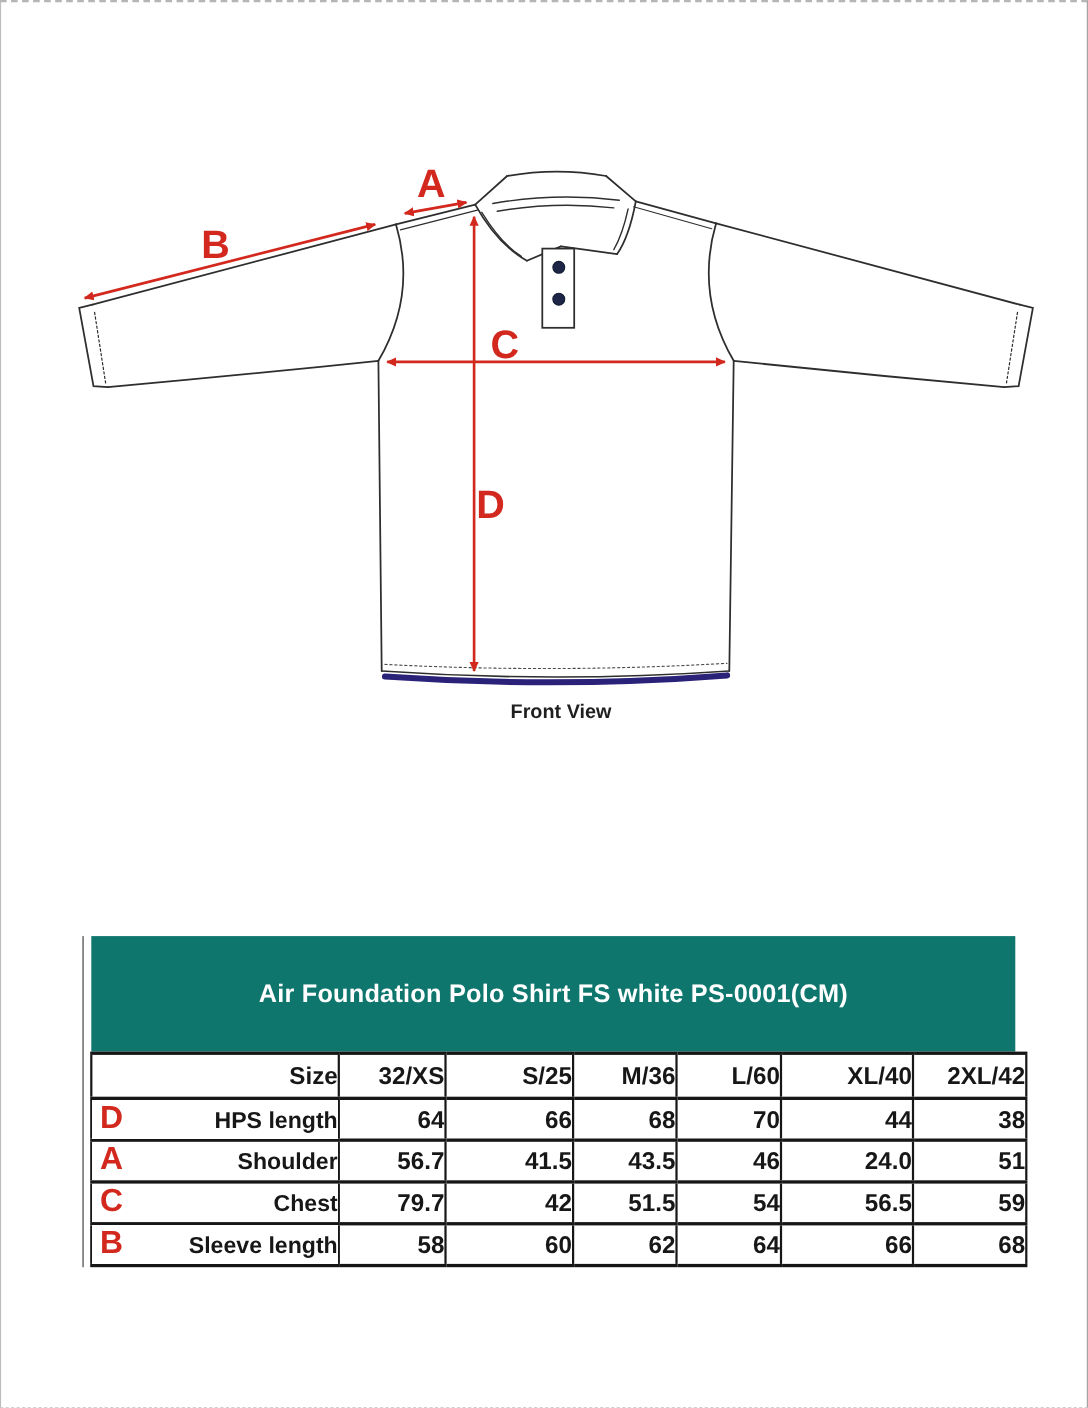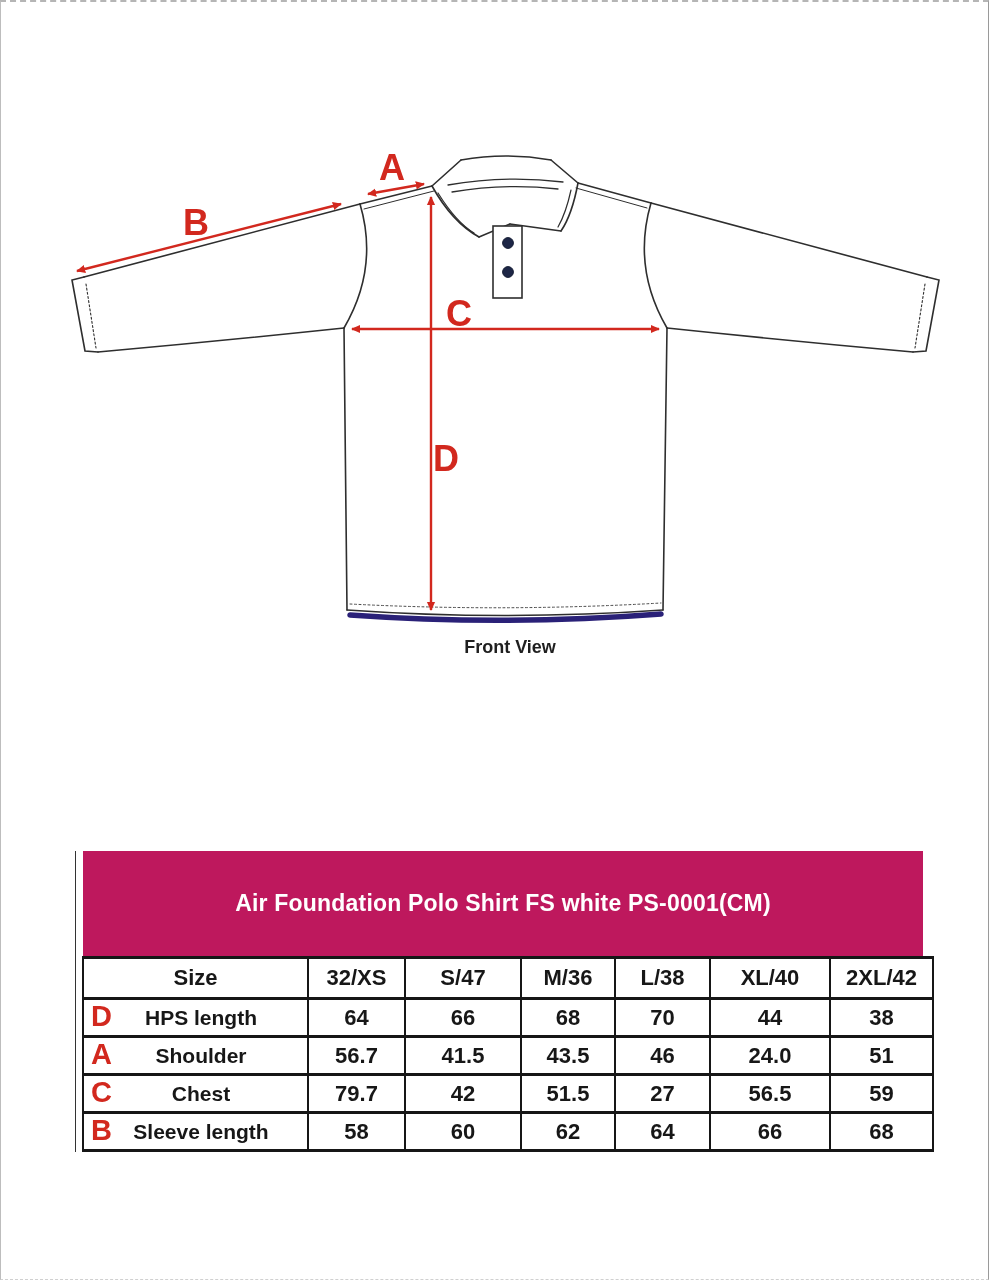--- a/index.html
+++ b/index.html
@@ -6,28 +6,28 @@
   body{width:989px;height:1280px;position:relative;font-family:"Liberation Sans",sans-serif;overflow:hidden;}
   .page-frame{position:absolute;inset:0;box-sizing:border-box;
     border-top:2px dashed #b5b5b5;border-bottom:1px dashed #d0d0d0;
     border-left:1px solid #bdbdbd;border-right:1px solid #9a9a9a;pointer-events:none;}
   svg text{font-family:"Liberation Sans",sans-serif;}
   .measure-letter{font-size:36px;font-weight:bold;fill:#d2281e;}
   .caption{font-size:18px;font-weight:bold;fill:#1f1f1f;}
 
   
   .chart-wrap{position:absolute;left:75px;top:851px;width:850px;border-left:1.5px solid #333;}
-  .chart-title{margin:0 3px 0 7px;height:105px;background:#be185d;
+  .chart-title{margin:0 3px 0 7px;height:105px;background:#0f766e;
     display:flex;align-items:center;justify-content:center;}
   .chart-title span{color:#ffffff;font-weight:bold;font-size:23px;letter-spacing:.2px;}
   table.size-table{width:100%;border-collapse:collapse;table-layout:fixed;margin-left:6px;}
   table.size-table th,table.size-table td{
     border-left:2px solid #161616;border-right:2px solid #161616;
     border-top:3px solid #161616;border-bottom:3px solid #161616;
-    text-align:center;vertical-align:middle;color:#171717;background:#fff;
+    text-align:right;vertical-align:middle;color:#171717;background:#fff;
     padding:0;overflow:hidden;white-space:nowrap;}
   table.size-table th{height:38px;font-size:22px;font-weight:bold;}
   table.size-table td{height:35px;font-size:22px;font-weight:bold;}
   td.rowlabel{position:relative;}
   td.rowlabel .letter{position:absolute;left:7px;top:50%;transform:translateY(-54%);
     color:#d2281e;font-size:29px;font-weight:bold;}
   td.rowlabel .mname{font-size:21px;font-weight:bold;padding-left:11px;}
 </style>
 </head>
 <body>
@@ -111,23 +111,23 @@
         <col style="width:116px">
       <col style="width:94px">
         <col style="width:95px">
         <col style="width:120px">
         <col style="width:103px">
     </colgroup>
     <thead>
       <tr>
         <th>Size</th>
         <th>32/XS</th>
-        <th>S/47</th>
+        <th>S/25</th>
         <th>M/36</th>
-        <th>L/38</th>
+        <th>L/60</th>
         <th>XL/40</th>
         <th>2XL/42</th>
       </tr>
     </thead>
     <tbody>
       <tr>
         <td class="rowlabel">
           <span class="letter">D</span>
           <span class="mname">HPS length</span>
         </td>
@@ -151,21 +151,21 @@
         <td>51</td>
       </tr>
       <tr>
         <td class="rowlabel">
           <span class="letter">C</span>
           <span class="mname">Chest</span>
         </td>
         <td>79.7</td>
         <td>42</td>
         <td>51.5</td>
-        <td>27</td>
+        <td>54</td>
         <td>56.5</td>
         <td>59</td>
       </tr>
       <tr>
         <td class="rowlabel">
           <span class="letter">B</span>
           <span class="mname">Sleeve length</span>
         </td>
         <td>58</td>
         <td>60</td>

